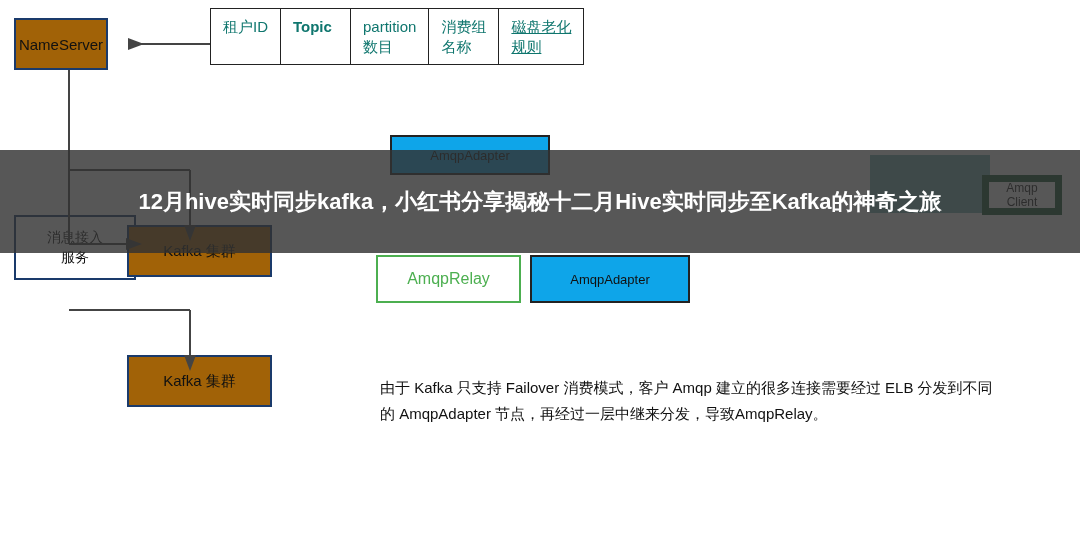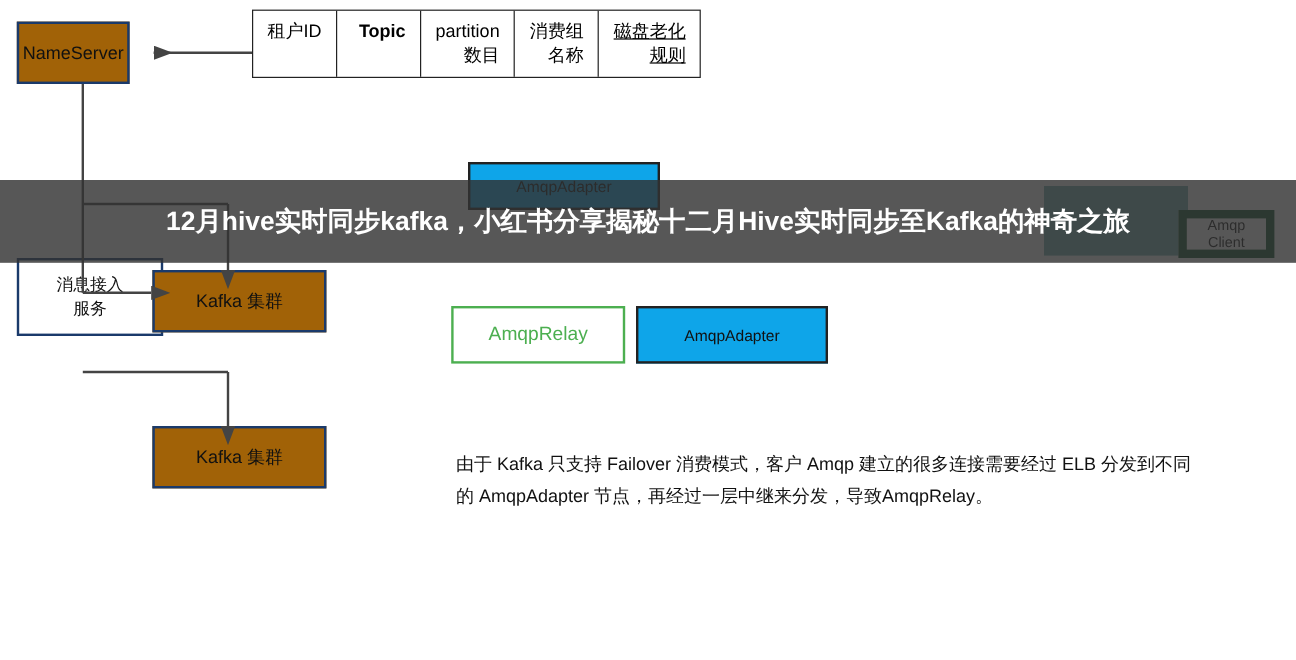--- a/index.html
+++ b/index.html
@@ -27,23 +27,23 @@
       top: 8px;
       left: 210px;
       display: flex;
       border: 1.5px solid #222;
     }
     .top-table .cell {
       border-right: 1.5px solid #222;
       padding: 8px 12px;
       font-size: 15px;
       font-weight: 400;
-      color: #000000;
+      color: #0f766e;
       min-width: 70px;
-      text-align: right;
+      text-align: left;
       line-height: 1.3;
     }
     .top-table .cell:last-child { border-right: none; text-decoration: underline; }
     .top-table .cell.bold { font-weight: 600; }
 
     
     .nameserver-box {
       position: absolute;
       top: 18px;
       left: 14px;
@@ -157,21 +157,21 @@
 
     
     .overlay-banner {
       position: absolute;
       top: 150px;
       left: 0;
       width: 1080px;
       background: rgba(50, 50, 50, 0.82);
       color: #fff;
       text-align: center;
-      padding: 18px 40px;
+      padding: 35px 40px;
       font-size: 22px;
       font-weight: 700;
       line-height: 1.5;
       z-index: 100;
     }
 
     
     svg.diagram-lines {
       position: absolute;
       top: 0; left: 0;

